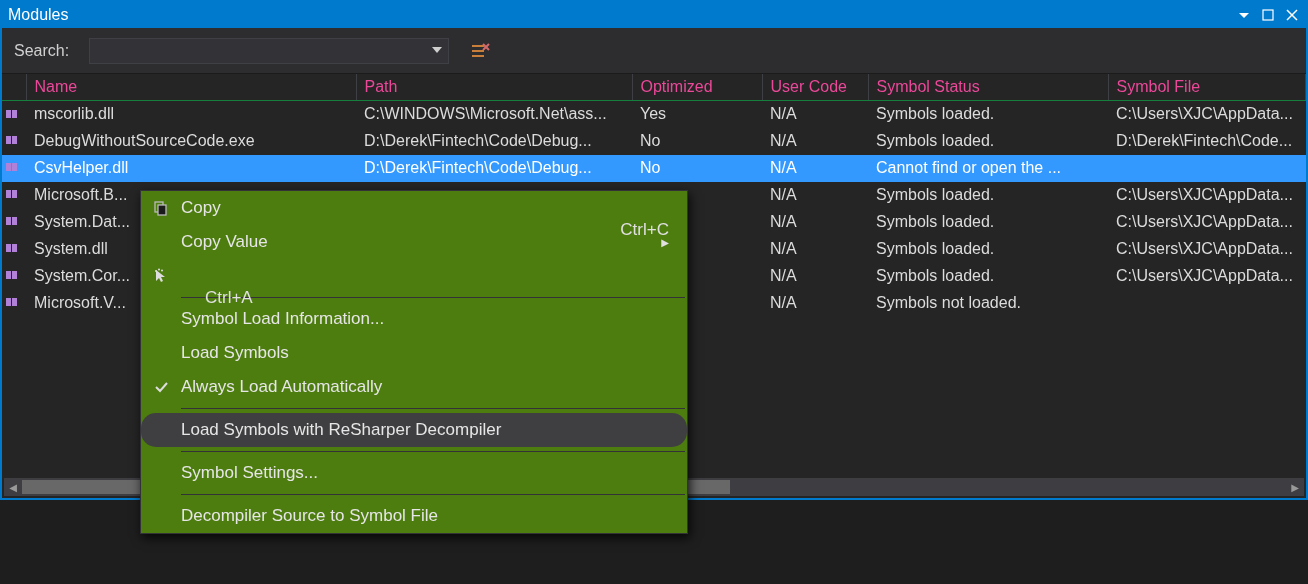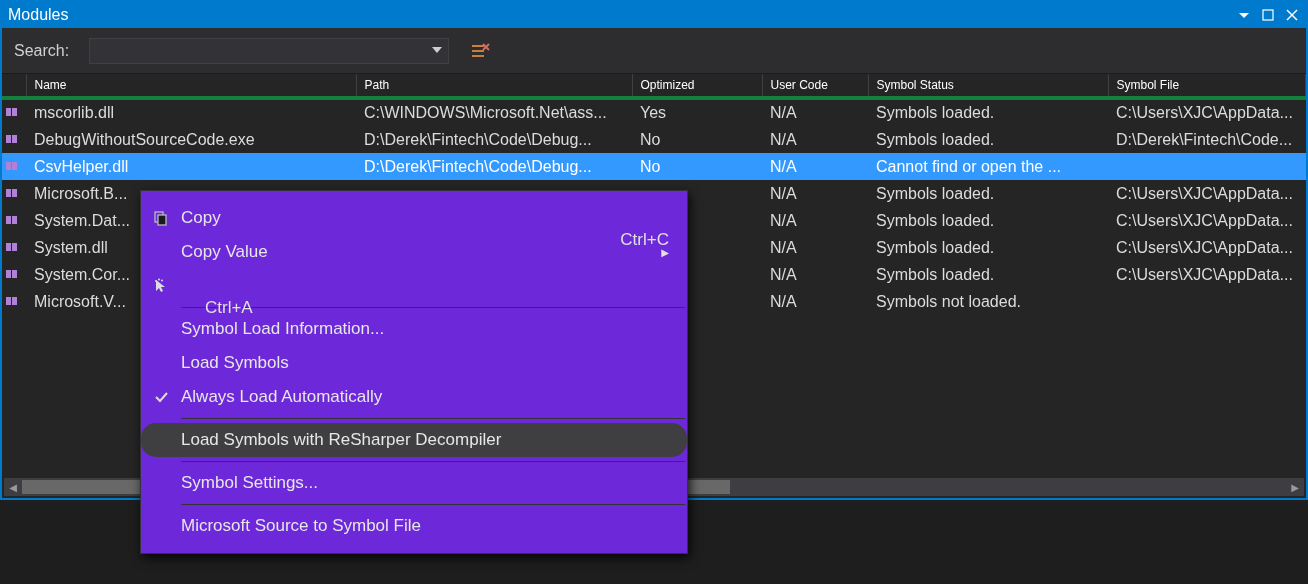--- a/index.html
+++ b/index.html
@@ -54,25 +54,25 @@
     justify-content: flex-end;
     padding: 0 6px;
   }
   .search-box .dd { color:#bfbfbf; font-size:10px; }
   .toolbar .tool-btn { width:24px; height:24px; display:flex; align-items:center; justify-content:center; cursor:pointer;}
   .table-wrap { flex: 1; overflow: hidden; background:#252526; position:relative; }
   table { border-collapse: collapse; width: 100%; table-layout: fixed; }
   thead th {
     text-align: left;
     font-weight: 400;
-    font-size: 12px;
-    color: #ffffff;
+    font-size: 16px;
+    color: #ec4899;
     padding: 4px 8px;
     border-right: 1px solid #3f3f46;
-    border-bottom: 4px solid #15803d;
+    border-bottom: 1px solid #15803d;
     background: #252526;
     white-space: nowrap;
   }
   tbody td {
     padding: 4px 8px;
     font-size: 16px;
     white-space: nowrap;
     overflow: hidden;
     text-overflow: ellipsis;
     color: #dcdcdc;
@@ -83,24 +83,24 @@
     display:inline-block;
     vertical-align: middle;
   }
   tr.selected td { background: #3399ff; color: #ffffff; }
   
   .context-menu {
     position: absolute;
     left: 138px;
     top: 188px;
     width: 548px;
-    background: #6d28d9;
+    background: #4d7c0f;
     border: 1px solid #333337;
     box-shadow: 2px 4px 10px rgba(0,0,0,0.8);
-    padding: 10px 0;
+    padding: 0 0;
     z-index: 10;
   }
   .menu-item {
     display: flex;
     align-items: center;
     height: 34px;
     padding: 0 18px 0 0;
     position: relative;
     font-size: 17px;
     color: #e6e6e6;
@@ -384,17 +384,17 @@
         <span class="menu-label">Load Symbols with ReSharper Decompiler</span>
       </div>
       <div class="menu-sep"></div>
       <div class="menu-item">
         <span class="menu-gutter"></span>
         <span class="menu-label">Symbol Settings...</span>
       </div>
       <div class="menu-sep"></div>
       <div class="menu-item">
         <span class="menu-gutter"></span>
-        <span class="menu-label">Microsoft Source to Symbol File</span>
+        <span class="menu-label">Decompiler Source to Symbol File</span>
       </div>
     </div>
 
 </div>
 
 </body></html>

